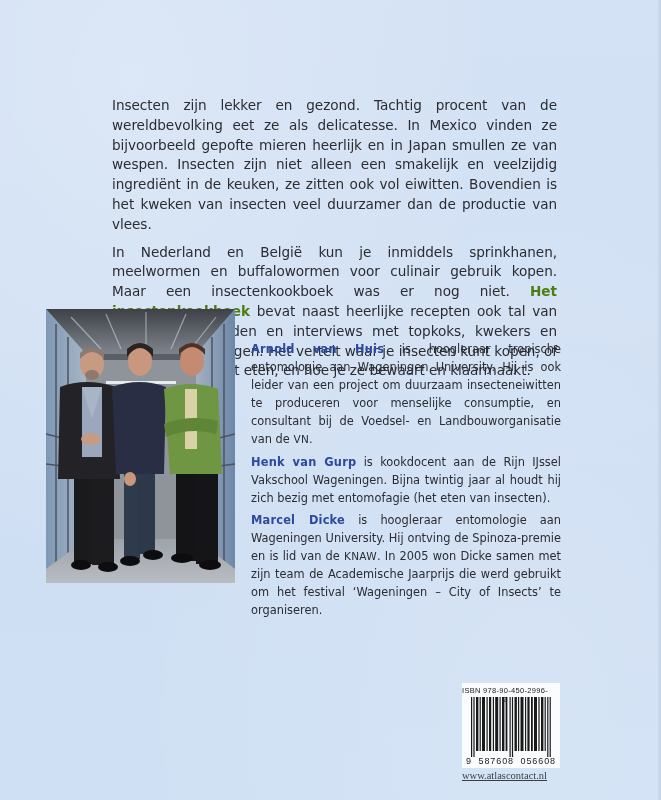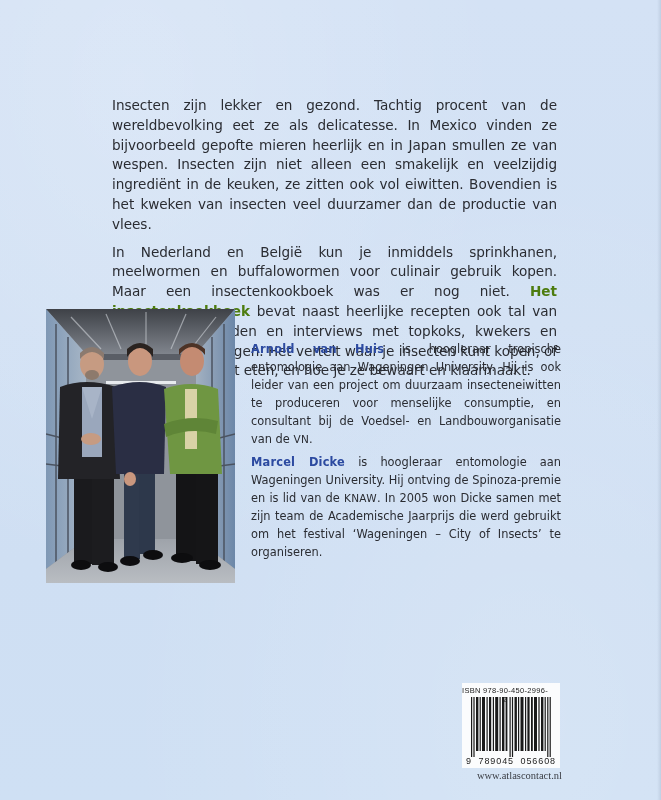--- a/index.html
+++ b/index.html
@@ -102,24 +102,25 @@
       letter-spacing: 0.9px;
       color: #222;
       display: flex;
       justify-content: space-between;
     }
     .website {
       position: absolute;
       left: 462px;
       top: 770px;
       width: 100px;
-      text-align: right;
+      text-align: left;
       font-family: "Liberation Serif", serif;
       font-size: 10.5px;
       color: #3a3d44;
+      text-decoration: underline;
     }
   </style>
 </head>
 <body>
 
 <div class="cover-texture"></div>
 <div class="right-edge"></div>
 
 <div class="blurb">
   <p>Insecten zijn lekker en gezond. Tachtig procent van de wereldbevolking eet ze als delicatesse. In Mexico vinden ze bijvoorbeeld gepofte mieren heerlijk en in Japan smullen ze van wespen. Insecten zijn niet alleen een smakelijk en veel­zijdig ingrediënt in de keuken, ze zitten ook vol eiwitten. Bovendien is het kweken van insecten veel duurzamer dan de productie van vlees.</p>
@@ -205,20 +206,21 @@
       <ellipse cx="146" cy="52" rx="12" ry="15" fill="#c48b72"></ellipse>
       <path d="M133,46 Q146,30 159,46 L159,40 Q146,28 133,40 Z" fill="#4d3326"></path>
       <ellipse cx="136" cy="249" rx="11" ry="5" fill="#0d0d0f"></ellipse>
       <ellipse cx="164" cy="256" rx="11" ry="5" fill="#0d0d0f"></ellipse>
     </g>
   </svg>
 </div>
 
 <div class="bios">
   <p><span class="name">Arnold van Huis</span><span> is hoogleraar tropische entomologie aan Wageningen University. Hij is ook leider van een project om duurzaam insecteneiwitten te produceren voor menselijke consumptie, en consultant bij de Voedsel- en Landbouworga­nisatie van de </span><span class="smallcaps">VN</span><span>.</span></p>
+  <p><span class="name">Henk van Gurp</span><span> is kookdocent aan de Rijn IJssel Vakschool Wageningen. Bijna twintig jaar al houdt hij zich bezig met en­tomofagie (het eten van insecten).</span></p>
   <p><span class="name">Marcel Dicke</span><span> is hoogleraar entomologie aan Wageningen University. Hij ontving de Spinoza-premie en is lid van de </span><span class="smallcaps">KNAW</span><span>. In 2005 won Dicke samen met zijn team de Academi­sche Jaarprijs die werd gebruikt om het festival ‘Wageningen – City of Insects’ te organiseren.</span></p>
 </div>
 
 <div class="barcode-box">
   <div class="isbn">ISBN 978-90-450-2996-2</div>
   <svg class="bars" viewBox="0 0 80 60" preserveAspectRatio="none">
     <g fill="#1a1a1a">
       <rect x="0" y="0" width="1.2" height="60"></rect>
         <rect x="2.4" y="0" width="1.2" height="60"></rect>
       <rect x="5" y="0" width="2.4" height="54"></rect>
@@ -242,18 +244,18 @@
       <rect x="63" y="0" width="3" height="54"></rect>
         <rect x="67.4" y="0" width="1.2" height="54"></rect>
       <rect x="70" y="0" width="2.4" height="54"></rect>
         <rect x="73.6" y="0" width="1.2" height="54"></rect>
       <rect x="76.2" y="0" width="1.2" height="60"></rect>
         <rect x="78.6" y="0" width="1.2" height="60"></rect>
     </g>
   </svg>
   <div class="barcode-digits">
     <span>9</span>
-    <span>789045</span>
+    <span>587608</span>
     <span>056608</span>
   </div>
 </div>
 
 <div class="website">www.atlascontact.nl</div>
 
 </body></html>

